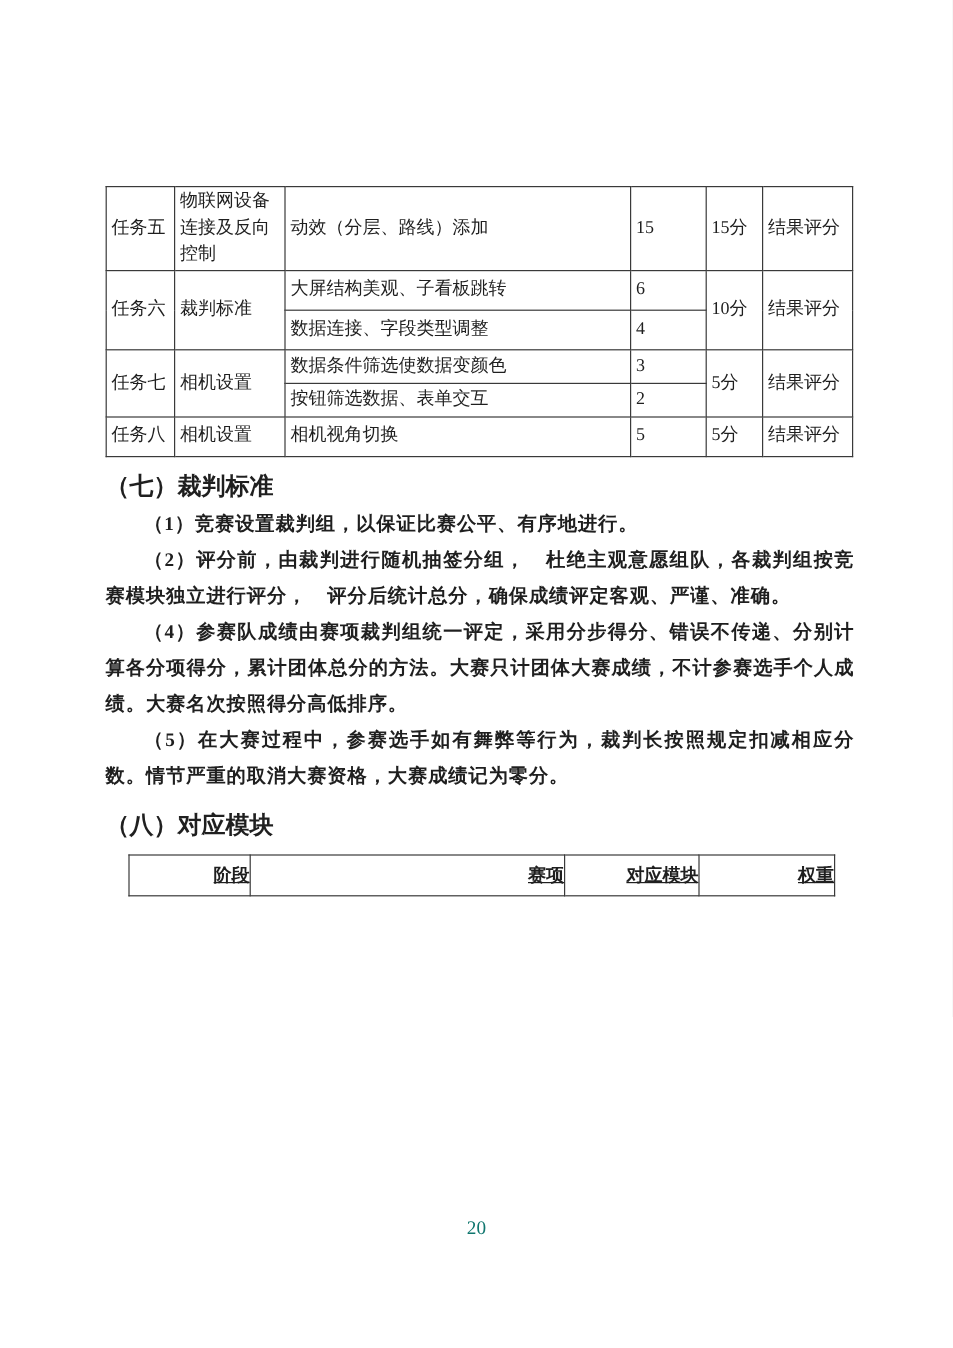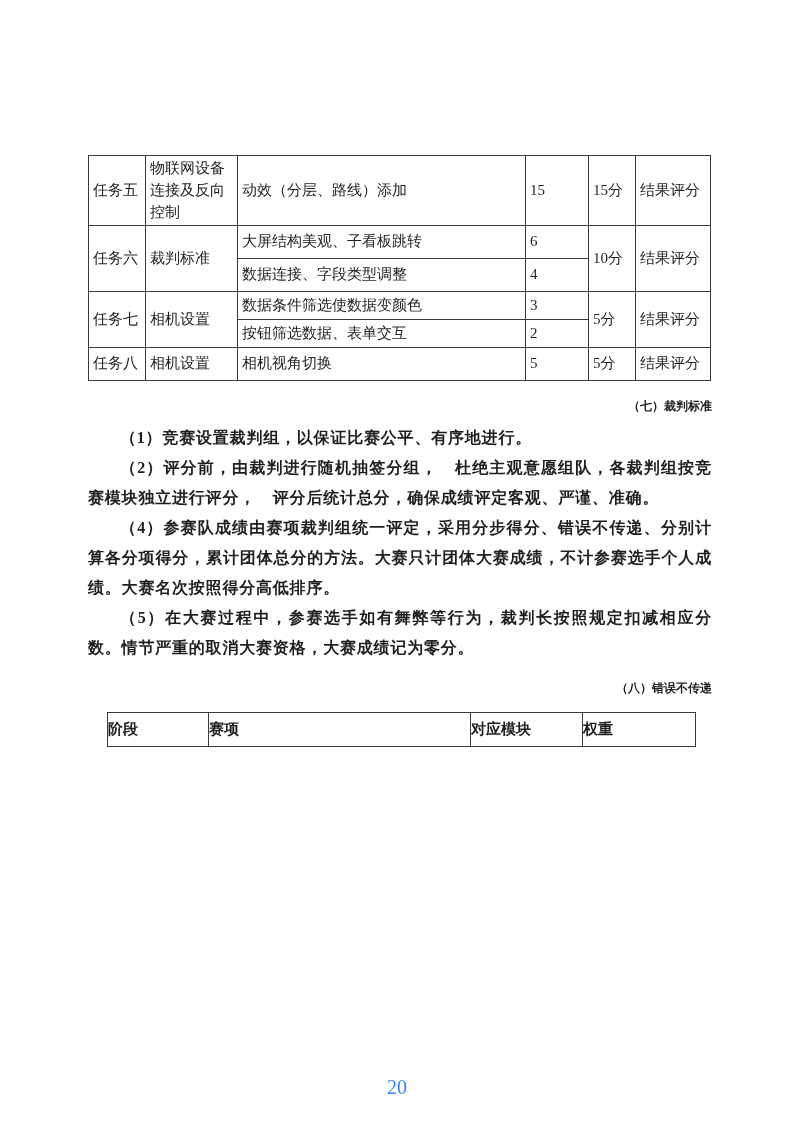--- a/index.html
+++ b/index.html
@@ -33,24 +33,23 @@
     padding: 2px 4px;
     line-height: 1.45;
   }
   tr.r-tall  td { height: 64px; }
   tr.r-mid   td { height: 33px; }
   tr.r-sub   td { height: 28px; }
   
   .sec-heading {
     margin-top: 14px;
     margin-bottom: 5px;
-    font-size: 12px;
+    font-size: 20px;
     font-weight: bold;
     line-height: 23px;
-    text-align: right;
   }
   .para {
     font-size: 16px;
     line-height: 30px;
     letter-spacing: 0.8px;
     text-indent: 2em;
     text-align: justify;
     font-weight: bold;
   }
   
@@ -58,32 +57,33 @@
     border-collapse: collapse;
     table-layout: fixed;
     width: 588px;
     margin-left: 19px;
     margin-top: 12px;
     font-size: 15px;
   }
   table.weights th {
     border: 1px solid #3a3a3a;
     height: 34px;
-    text-align: left;
+    text-align: right;
     vertical-align: middle;
     font-weight: bold;
+    text-decoration: underline;
   }
   
   .page-number {
     position: absolute;
     left: 0; right: 0;
-    top: 1076px;
+    top: 1015px;
     text-align: center;
-    font-size: 20px;
-    color: #3b82f6;
+    font-size: 16px;
+    color: #0f766e;
   }
 </style>
 </head>
 <body>
 
 <div class="page">
   <div class="content">
 
     <table class="score">
       <colgroup>
@@ -137,21 +137,21 @@
         </tr>
       </tbody>
     </table>
 
     <div class="sec-heading">（七）裁判标准</div>
     <p class="para">（1）竞赛设置裁判组，以保证比赛公平、有序地进行。</p>
     <p class="para">（2）评分前，由裁判进行随机抽签分组，　杜绝主观意愿组队，各裁判组按竞赛模块独立进行评分，　评分后统计总分，确保成绩评定客观、严谨、准确。</p>
     <p class="para">（4）参赛队成绩由赛项裁判组统一评定，采用分步得分、错误不传递、分别计算各分项得分，累计团体总分的方法。大赛只计团体大赛成绩，不计参赛选手个人成绩。大赛名次按照得分高低排序。</p>
     <p class="para">（5）在大赛过程中，参赛选手如有舞弊等行为，裁判长按照规定扣减相应分数。情节严重的取消大赛资格，大赛成绩记为零分。</p>
 
-    <div class="sec-heading">（八）错误不传递</div>
+    <div class="sec-heading">（八）对应模块</div>
 
     <table class="weights">
       <colgroup>
         <col style="width:101px">
           <col style="width:262px">
           <col style="width:112px">
           <col style="width:113px">
       </colgroup>
       <tbody>
         <tr>

